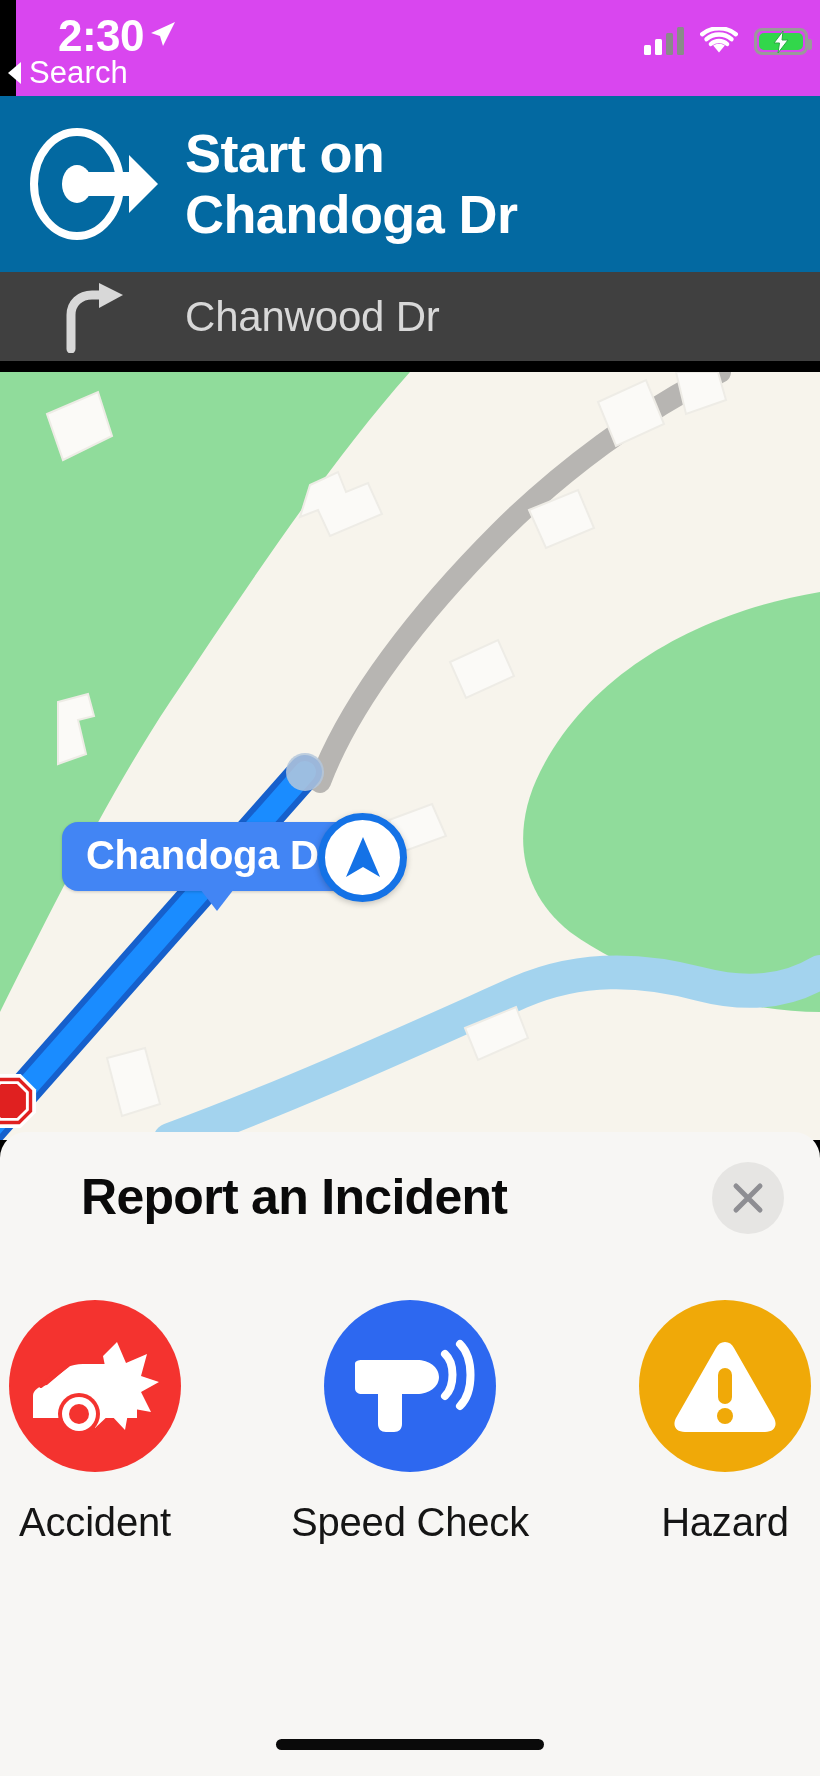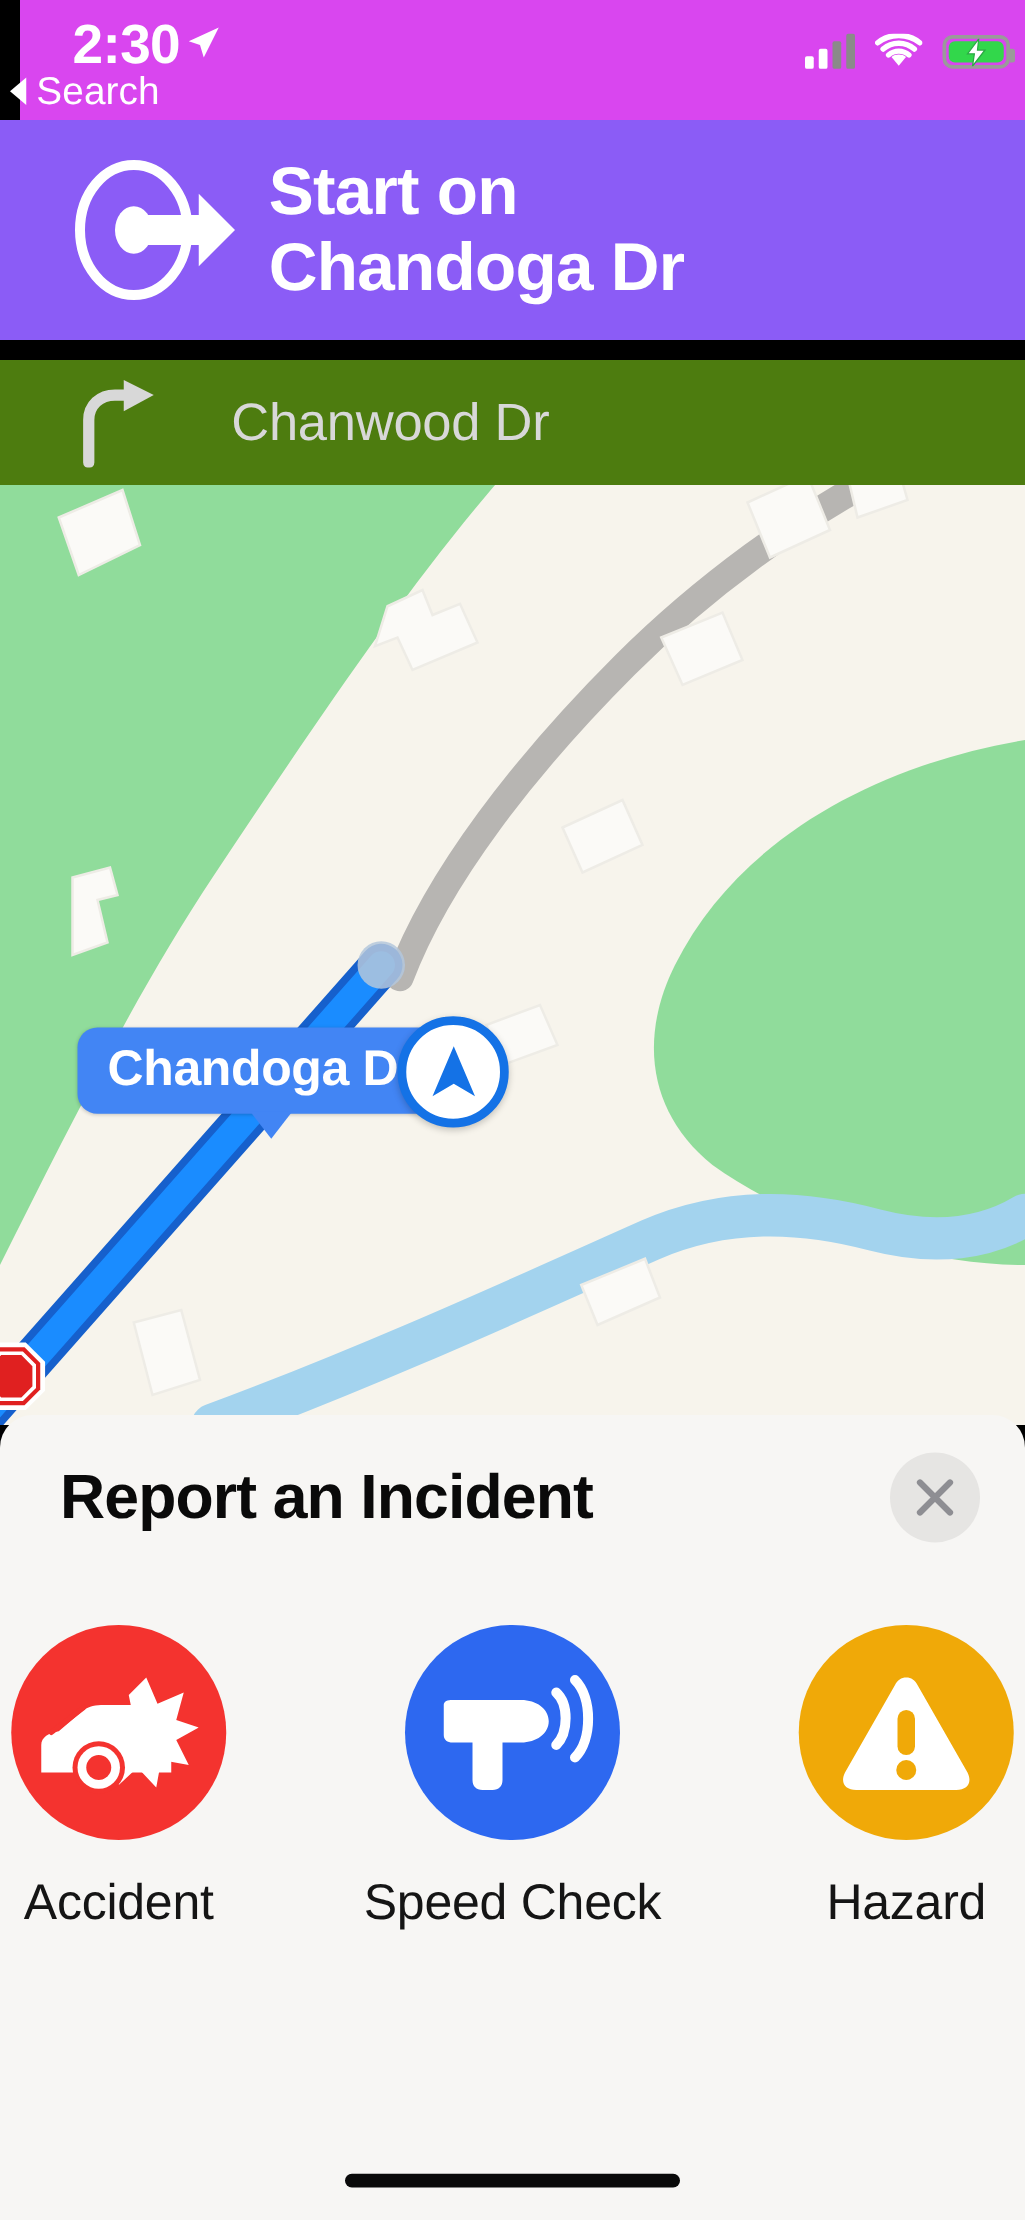--- a/index.html
+++ b/index.html
@@ -36,34 +36,34 @@
   .batt .bolt { position:absolute; left:50%; top:50%; transform:translate(-50%,-50%); width:18px; height:22px; }
 
   
   .backbar { position:absolute; left:8px; top:55px; display:flex; align-items:center; gap:8px; z-index:41; }
   .back-tri { width:0; height:0; border-top:11px solid transparent; border-bottom:11px solid transparent; border-right:13px solid #ffffff; }
   .back-label { font-size:31px; color:#ffffff; font-weight:400; letter-spacing:0.1px; }
 
   
   .banner {
     position:absolute; top:96px; left:0; width:820px; height:176px;
-    background:#8b5cf6; z-index:30;
-    display:flex; align-items:center;padding-left:30px;
+    background:#0369a1; z-index:30;
+    display:flex; align-items:center;
   }
   .banner-icon { width:185px; display:flex; justify-content:center; align-items:center; }
   .banner-text {
     color:#fff; font-size:54px; font-weight:700; line-height:1.13;
     letter-spacing:-0.6px;
   }
 
   
   .subbanner {
-    position:absolute; top:272px; left:0; width:820px; height:100px;
-    background:#4d7c0f; z-index:30;
-    display:flex; align-items:center;margin-top:16px;
+    position:absolute; top:272px; left:0; width:820px; height:89px;
+    background:#404040; z-index:30;
+    display:flex; align-items:center;
   }
   .subbanner-icon { width:185px; display:flex; justify-content:center; align-items:center; }
   .subbanner-text { color:#d8d8d8; font-size:42px; font-weight:400; letter-spacing:-0.2px; }
 
   
   .map {
     position:absolute; top:372px; left:0; width:820px; height:768px;
     background:#f7f4ec; overflow:hidden; z-index:10;
   }
   .mapsvg { position:absolute; top:0; left:0; width:820px; height:768px; }
@@ -97,20 +97,21 @@
   }
 
   
   .sheet {
     position:absolute; left:0; bottom:0; width:820px; height:644px;
     background:#f7f6f4; border-radius:26px 26px 0 0; z-index:50;
   }
   .sheet-head {
     position:relative; height:130px; display:flex; align-items:center;
     padding:0 48px;
+    margin-left:33px;
   }
   .sheet-title {
     font-size:50px; font-weight:700; color:#0a0a0a; letter-spacing:-0.7px;
   }
   .close-btn {
     position:absolute; right:36px; top:30px;
     width:72px; height:72px; border-radius:50%;
     background:#e6e5e3; display:flex; align-items:center; justify-content:center;
     border:none; cursor:pointer;
   }

